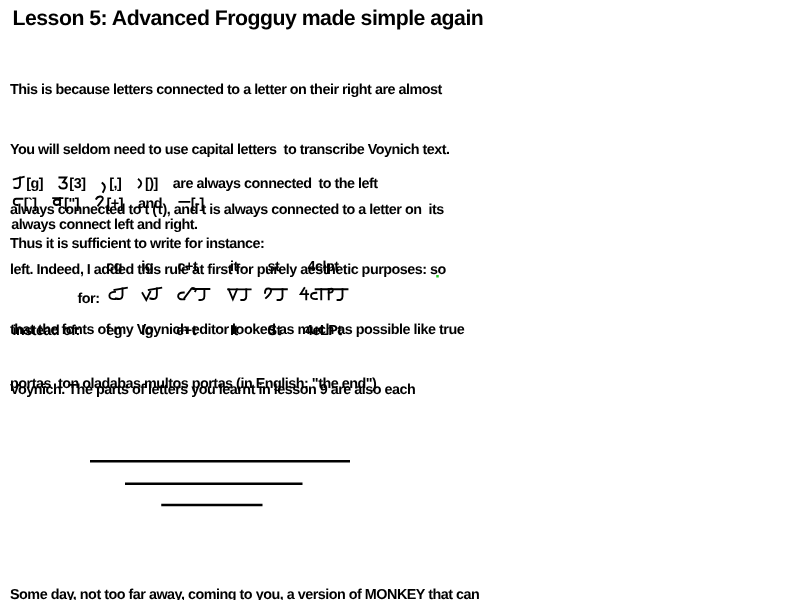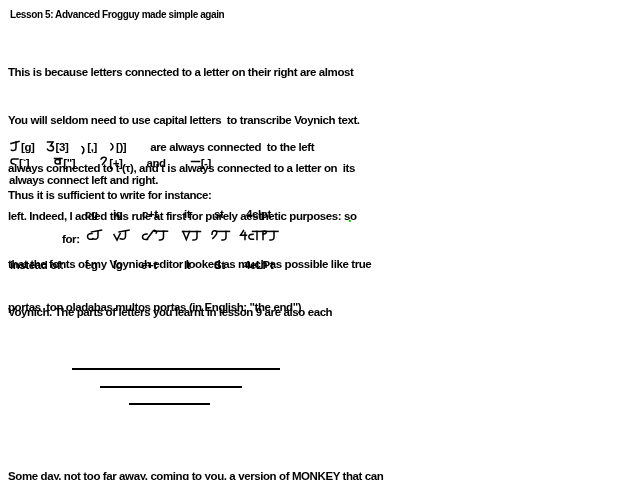--- a/index.html
+++ b/index.html
@@ -4,28 +4,28 @@
 <style>
   html,body{margin:0;padding:0;}
   body{
     width:640px;height:480px;background:#ffffff;color:#000;
     font-family:"Liberation Sans",sans-serif;font-weight:700;
     font-size:11.5px;line-height:16px;letter-spacing:-0.4px;
     overflow:hidden;
   }
   #app{position:relative;width:640px;height:480px;background:#fff;}
   .abs{position:absolute;white-space:pre;}
-  .title{font-size:10px;}
+  .title{font-size:17px;}
   .line{white-space:pre;height:16px;}
   .glyphline{display:flex;align-items:flex-start;height:17px;}
   .gi{display:inline-flex;align-items:flex-start;}
   .gl{display:inline-block;font-style:normal;}
   .gl svg{display:block;}
   .lbl{font-weight:700;}
-  .gap4{margin-left:4px;}.gap8{margin-left:24px;}.gap12{margin-left:12px;}
+  .gap4{margin-left:4px;}.gap8{margin-left:12px;}.gap12{margin-left:12px;}
   .cell{position:absolute;white-space:pre;}
   .hline{position:absolute;background:#000;}
   #artifact{position:absolute;width:2px;height:2px;}
 </style>
 </head>
 <body style="background: rgb(255, 255, 255);">
 
 <div id="app">
 
   <div class="abs title" style="left:10px;top:7px">Lesson 5: Advanced Frogguy made simple again</div>

